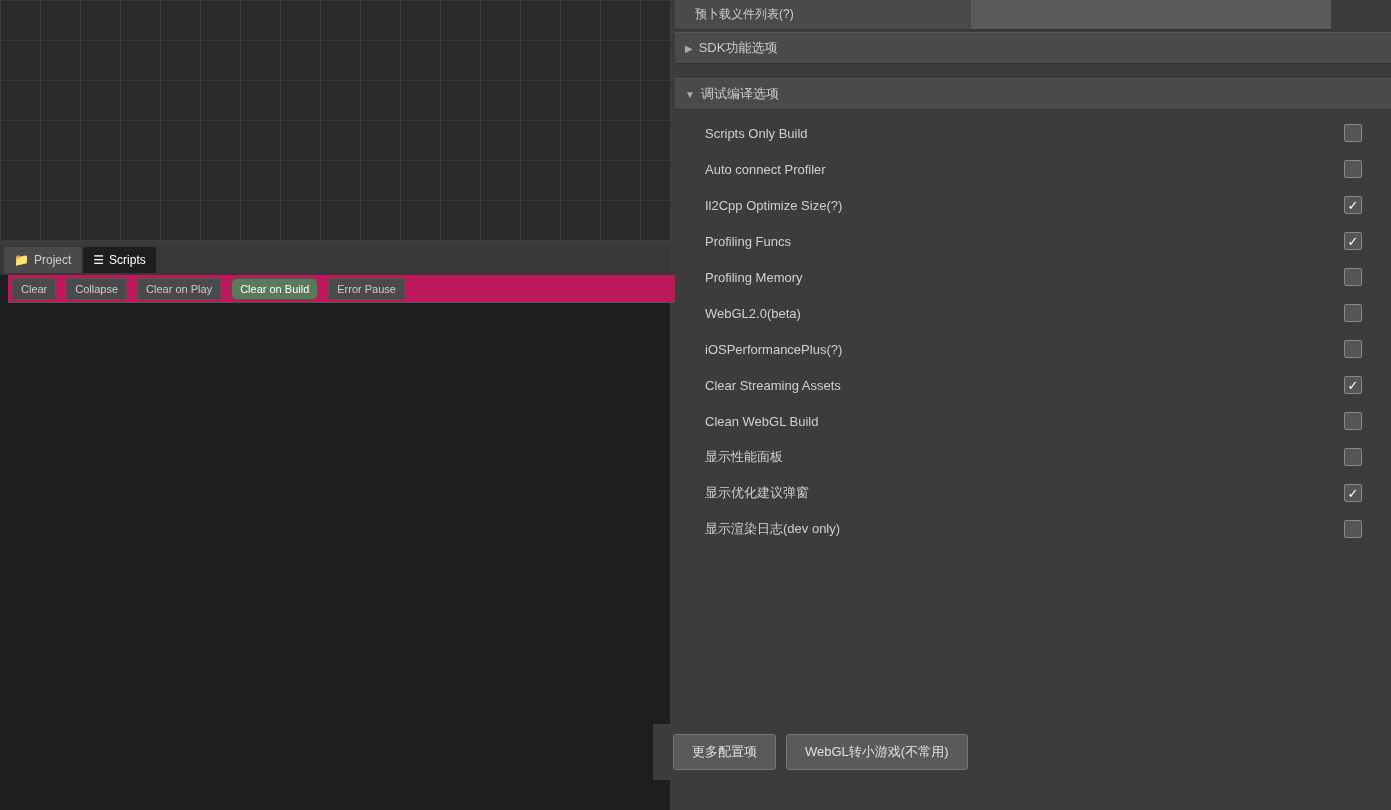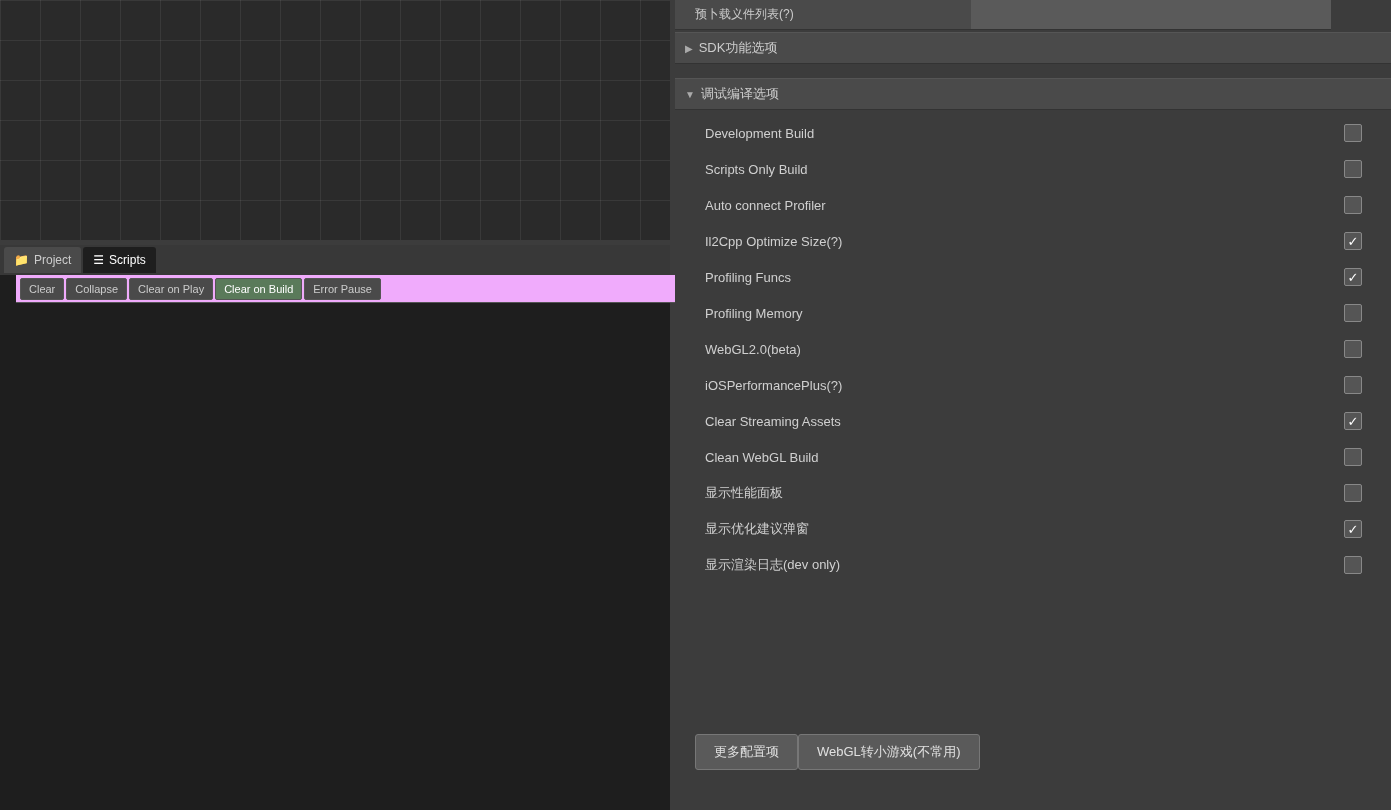--- a/index.html
+++ b/index.html
@@ -68,48 +68,49 @@
       color: #fff;
     }
 
     .tab-icon {
       font-size: 12px;
     }
 
     
     .console-toolbar {
       position: absolute;
-      left: 16px;
+      left: 8px;
       top: 275px;
       width: 670px;
       height: 28px;
-      background: #f0abfc;
+      background: #be185d;
       display: flex;
       align-items: center;
       padding: 0 4px;
-      gap: 2px;
+      gap: 10px;
       border-bottom: 1px solid #555;
     }
 
     .toolbar-btn {
       padding: 2px 8px;
       background: #4a4a4a;
       color: #ccc;
       font-size: 11px;
       cursor: pointer;
       border: 1px solid #555;
       border-radius: 2px;
       height: 22px;
       display: flex;
       align-items: center;
     }
 
     .toolbar-btn.active {
       background: #5a7a5a;
       color: #fff;
+      border-radius: 6px;
     }
 
     
     .section-header {
       display: flex;
       align-items: center;
       padding: 6px 10px;
       background: #4a4a4a;
       color: #ccc;
       font-size: 13px;
@@ -217,26 +218,26 @@
     .checkbox.checked::after {
       content: '✓';
       color: #fff;
       font-size: 13px;
       line-height: 1;
     }
 
     
     .bottom-buttons {
       position: absolute;
-      left: 675px;
+      left: 653px;
       bottom: 30px;
       width: 716px;
       display: flex;
       align-items: center;
-      gap: 0;
+      gap: 10px;
       padding: 10px 20px;
       background: #3c3c3c;
     }
 
     .action-btn {
       padding: 8px 18px;
       background: #5a5a5a;
       color: #e0e0e0;
       font-size: 13px;
       border: 1px solid #777;
@@ -283,26 +284,20 @@
 </div>
 
 <div class="debug-section">
   <div class="section-header">
     <span class="arrow">▼</span>
     <span>调试编译选项</span>
   </div>
 
   <div class="options-list" id="options-container">
 
-  <div class="option-row">
-        <span class="option-label">Development Build</span>
-        <div class="checkbox-container">
-          <div class="checkbox"></div>
-        </div>
-      </div>
       <div class="option-row">
         <span class="option-label">Scripts Only Build</span>
         <div class="checkbox-container">
           <div class="checkbox"></div>
         </div>
       </div>
       <div class="option-row">
         <span class="option-label">Auto connect Profiler</span>
         <div class="checkbox-container">
           <div class="checkbox"></div>

